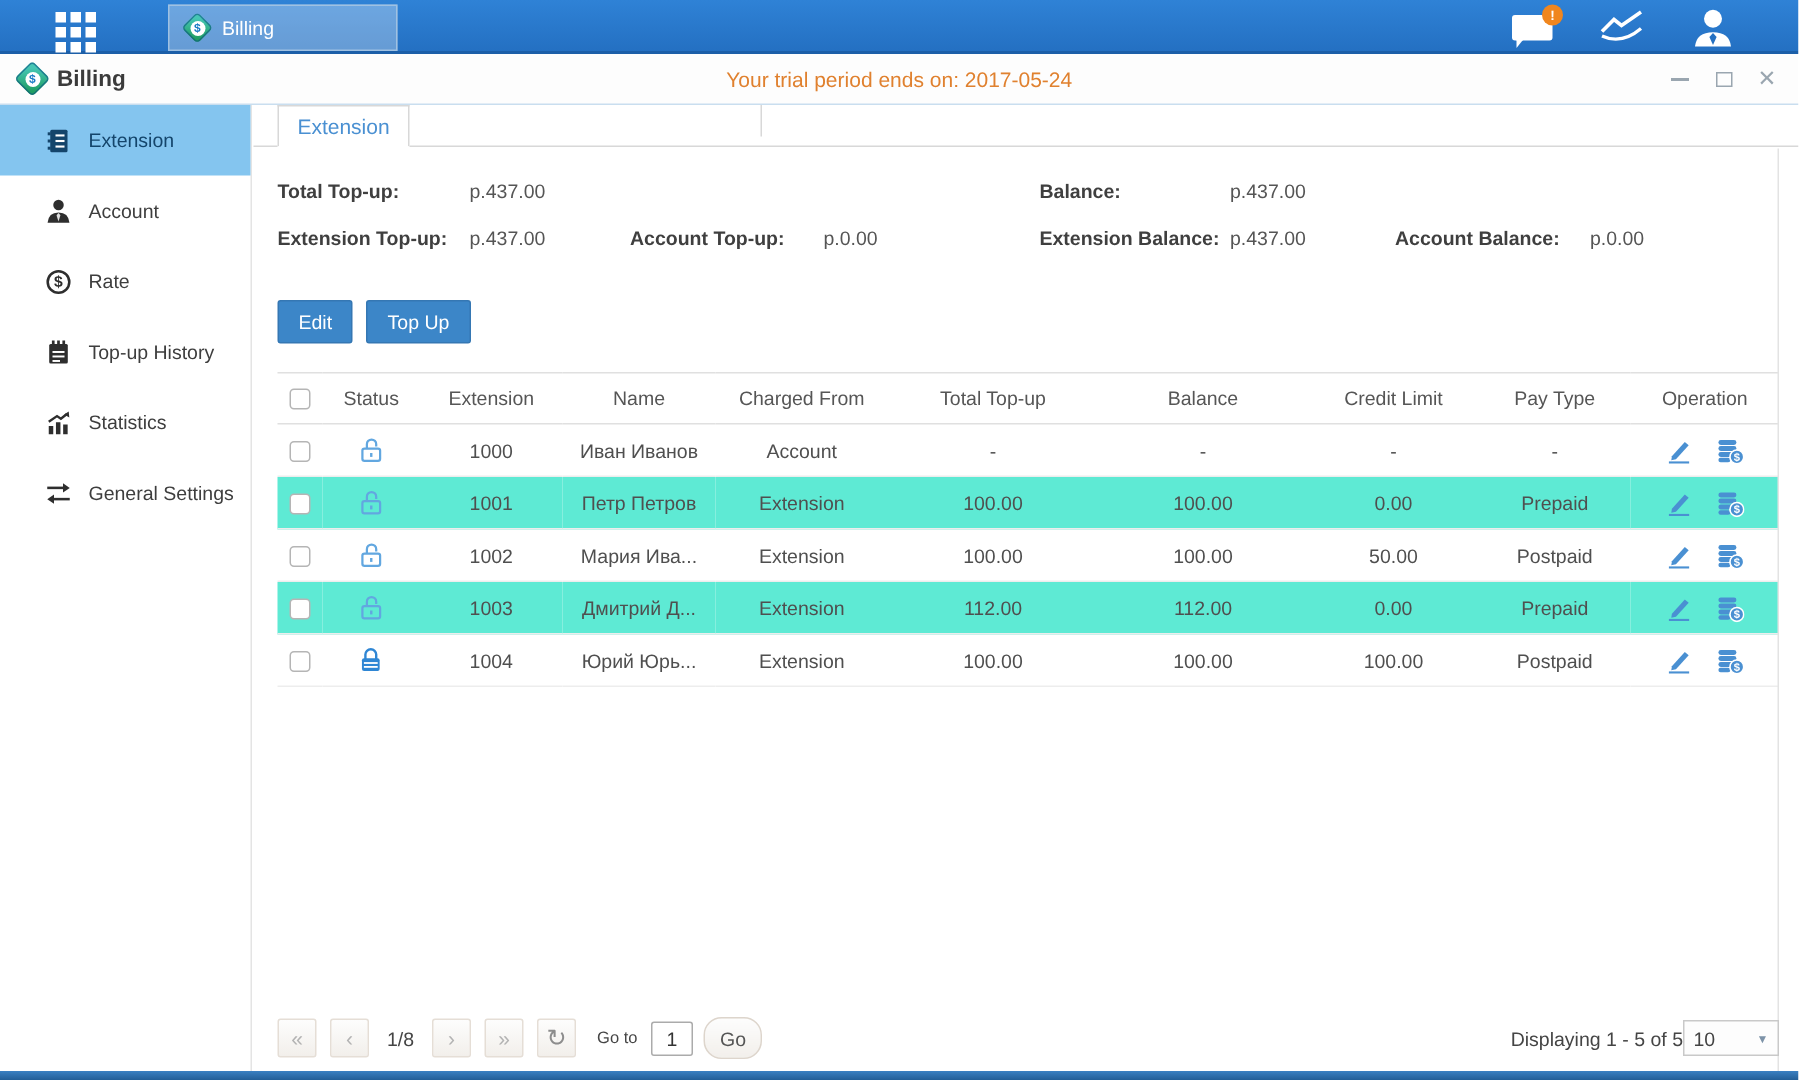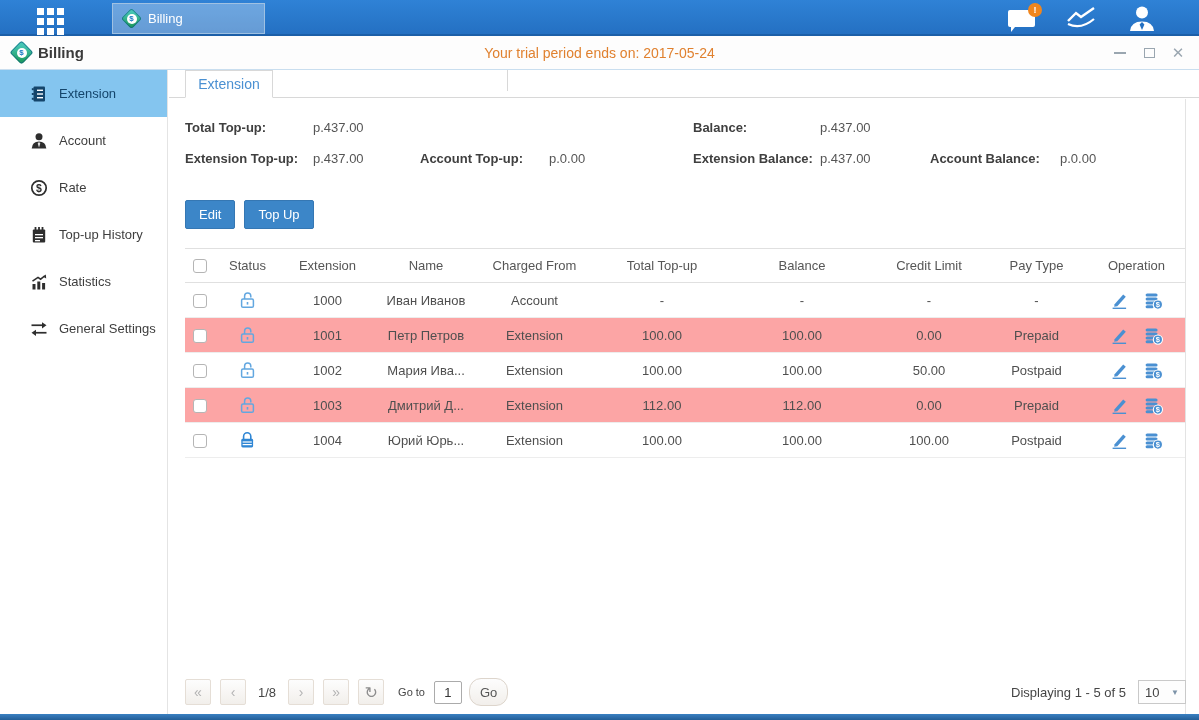--- a/index.html
+++ b/index.html
@@ -71,42 +71,42 @@
   .cc{left:508px;} .ccv{left:635px;} .cd{left:745px;} .cdv{left:875px;}
 
   .actions{margin:16px 0 0 16px;display:flex;gap:9px;}
   .btn{background:#3c86c8;border:1px solid #3577b3;color:#fff;font-size:13px;
     font-family:"Liberation Sans",sans-serif;padding:6px 13px;border-radius:2px;cursor:pointer;}
 
   table.grid{margin:19px 0 0 16px;width:1001px;border-collapse:collapse;table-layout:fixed;font-size:13px;color:#4f4f4f;}
   .grid th{height:34px;border-top:1px solid #e0e0e0;border-bottom:1px solid #e0e0e0;
     font-weight:normal;color:#565656;text-align:center;}
   .grid td{height:35px;border-bottom:1px solid #ededed;text-align:center;}
-  .grid tr.alt td{background:#fca5a5;}
+  .grid tr.alt td{background:#5eead4;}
   .checkbox{display:inline-block;width:14px;height:14px;border:1px solid #b5b5b5;border-radius:3px;background:#fff;cursor:pointer;vertical-align:middle;}
   .op-ic{display:inline-block;width:19px;height:19px;cursor:pointer;vertical-align:middle;}
   .op-ic + .op-ic{margin-left:15px;}
   .st-ic{display:inline-block;width:17px;height:18px;vertical-align:middle;}
 
   
   .pagebar{position:absolute;left:16px;right:13px;bottom:8px;height:28px;display:flex;align-items:center;}
   .pg-btn{width:26px;height:26px;margin-right:9px;border:1px solid #e5ded6;border-radius:2px;
     background:linear-gradient(#fdfdfd,#f2efeb);color:#b3b3b3;font-size:14px;
     display:flex;align-items:center;justify-content:center;cursor:pointer;}
   .pg-refresh{color:#8d8d8d;font-size:16px;}
   .pg-label{color:#454545;font-size:13px;margin:0 12px 0 3px;}
   .goto-label{color:#454545;font-size:11px;margin:0 9px 0 5px;}
   .goto-input{width:28px;height:23px;border:1px solid #ababab;border-radius:2px;text-align:center;
     font-size:13px;color:#333;font-family:"Liberation Sans",sans-serif;}
   .go-btn{margin-left:7px;height:28px;padding:0 10px;border:1px solid #ddd5cc;border-radius:12px;
     background:linear-gradient(#fdfdfd,#f2efeb);color:#555;font-size:13px;cursor:pointer;
     font-family:"Liberation Sans",sans-serif;}
-  .pg-right{margin-left:auto;display:flex;align-items:center;gap:12px;}
+  .pg-right{margin-left:auto;display:flex;align-items:center;}
   .displaying{color:#454545;font-size:13px;}
-  .page-size{width:48px;height:24px;border:1px solid #c9c9c9;background:#fdfdfd;display:flex;align-items:center;
+  .page-size{width:64px;height:24px;border:1px solid #c9c9c9;background:#fdfdfd;display:flex;align-items:center;
     justify-content:space-between;padding:0 6px;font-size:13px;color:#444;cursor:pointer;}
   .page-size .arr{font-size:8px;color:#7d93a8;}
 
   .bottom-strip{position:absolute;left:0;bottom:0;width:100%;height:6px;background:linear-gradient(#3a80c2,#235e97);}
 </style>
 </head>
 <body>
 
 <div class="topbar">
   <div class="app-grid">

